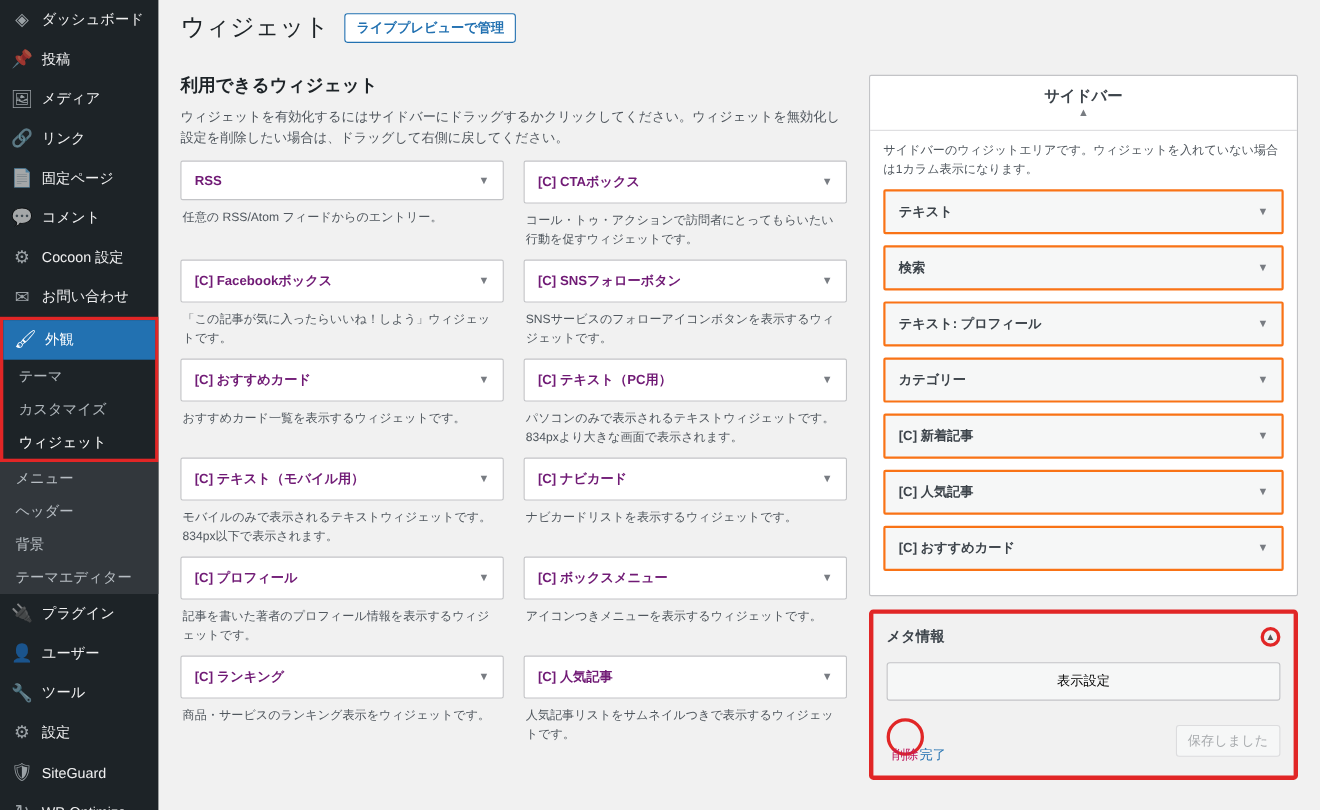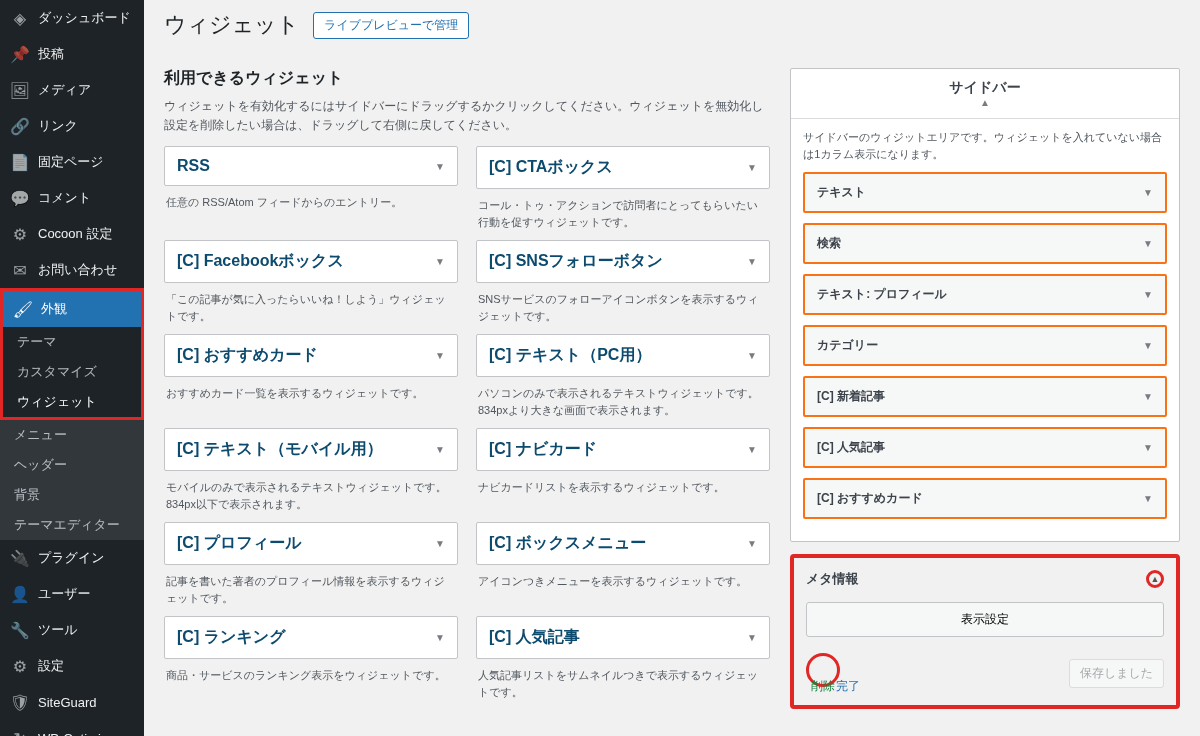--- a/index.html
+++ b/index.html
@@ -14,33 +14,33 @@
 .menu-item.active .icon { color: #fff; }
 .submenu { background: #32373c; }
 .submenu-item { padding: 6px 10px 6px 14px; font-size: 13px; color: rgba(240,246,252,.7); cursor: pointer; }
 .submenu-item.current { color: #fff; font-weight: 500; }
 .highlight-red-box { border: 3px solid #e12626; }
 
 
 .main { flex: 1; padding: 10px 20px 20px 20px; overflow: auto; }
 .page-header { display: flex; align-items: center; gap: 14px; margin-bottom: 28px; }
 .page-title { font-size: 22px; font-weight: 400; color: #1d2327; }
-.preview-btn { border: 1px solid #2271b1; color: #2271b1; background: #fff; padding: 4px 10px; font-size: 12px; border-radius: 3px; cursor: pointer; }
+.preview-btn { border: 1px solid #2271b1; color: #2271b1; background: #fff; padding: 4px 10px; font-size: 12px; border-radius: 3px; cursor: pointer; font-weight: bold; }
 
 .columns { display: flex; gap: 20px; }
 .col-left { flex: 1; }
 .col-right { width: 390px; flex-shrink: 0; }
 
 .section-title { font-size: 16px; font-weight: 600; color: #1d2327; margin-bottom: 8px; }
 .section-desc { font-size: 12px; color: #50575e; margin-bottom: 11px; line-height: 1.6; }
 
 .widget-grid { display: grid; grid-template-columns: 1fr 1fr; gap: 10px 18px; }
 .widget-box { }
 .widget-head { border: 1px solid #c3c4c7; background: #fff; padding: 10px 12px; display: flex; justify-content: space-between; align-items: center; cursor: pointer; border-radius: 2px; }
-.widget-head .wname { font-size: 16px; font-weight: 600; color: #0c4a6e; }
+.widget-head .wname { font-size: 12px; font-weight: 600; color: #701a75; }
 .widget-head .caret { color: #787c82; font-size: 10px; }
 .widget-desc { font-size: 11px; color: #50575e; padding: 8px 2px 0 2px; line-height: 1.5; }
 
 
 .area-box { border: 1px solid #c3c4c7; background: #fff; margin-bottom: 12px; border-radius: 2px; }
 .area-head { padding: 10px 12px; display: flex; align-items: center; cursor: pointer; font-weight: 600; font-size: 14px; border-bottom: 1px solid #dcdcde; flex-direction: column; }
 .area-head .caret { color: #787c82; font-size: 10px; }
 .area-desc { font-size: 11px; color: #50575e; padding: 10px 12px; line-height: 1.5; }
 .area-widgets { padding: 0 12px 12px 12px; }
 .aw-item { border: 2px solid #f97316; background: #f6f7f7; padding: 10px 12px; display: flex; justify-content: space-between; align-items: center; margin-bottom: 10px; font-size: 12px; font-weight: 700; cursor: pointer; border-radius: 2px; }
@@ -48,21 +48,21 @@
 
 .meta-panel { border: 4px solid #e12626; border-radius: 4px; padding: 6px 8px 8px 8px; }
 .meta-head { display: flex; justify-content: space-between; align-items: center; padding: 6px 4px 10px 4px; font-weight: 600; font-size: 13px; }
 .caret-circle { width: 18px; height: 18px; border: 3px solid #e12626; border-radius: 50%; display: inline-flex; align-items: center; justify-content: center; font-size: 9px; color: #555; }
 .form-row { padding: 4px 4px 8px 4px; }
 .form-label { font-size: 12px; color: #1d2327; display: block; margin-bottom: 4px; }
 .text-input { width: 100%; border: 1px solid #8c8f94; padding: 6px; font-size: 13px; border-radius: 3px; background: #fff; }
 .settings-btn { width: 100%; border: 1px solid #c3c4c7; background: #f6f7f7; padding: 8px; text-align: center; font-size: 12px; cursor: pointer; border-radius: 3px; }
 .panel-footer { display: flex; justify-content: space-between; align-items: center; padding: 8px 4px 2px 4px; }
 .links { font-size: 12px; }
-.link-delete { color: #15803d; cursor: pointer; margin-top: 32px; }
+.link-delete { color: #be185d; cursor: pointer; margin-top: 32px; }
 .link-done { color: #2271b1; cursor: pointer; margin-left: 2px; }
 .delete-circle { width: 34px; height: 34px; border: 3px solid #e12626; border-radius: 50%; display: inline-flex; align-items: center; justify-content: center; margin-right: -6px; }
 .saved-btn { border: 1px solid #dcdcde; background: #f6f7f7; color: #a7aaad; padding: 5px 10px; font-size: 12px; border-radius: 3px; }
 </style>
 </head>
 <body>
 
 <div class="layout">
 
   <div class="admin-sidebar">

